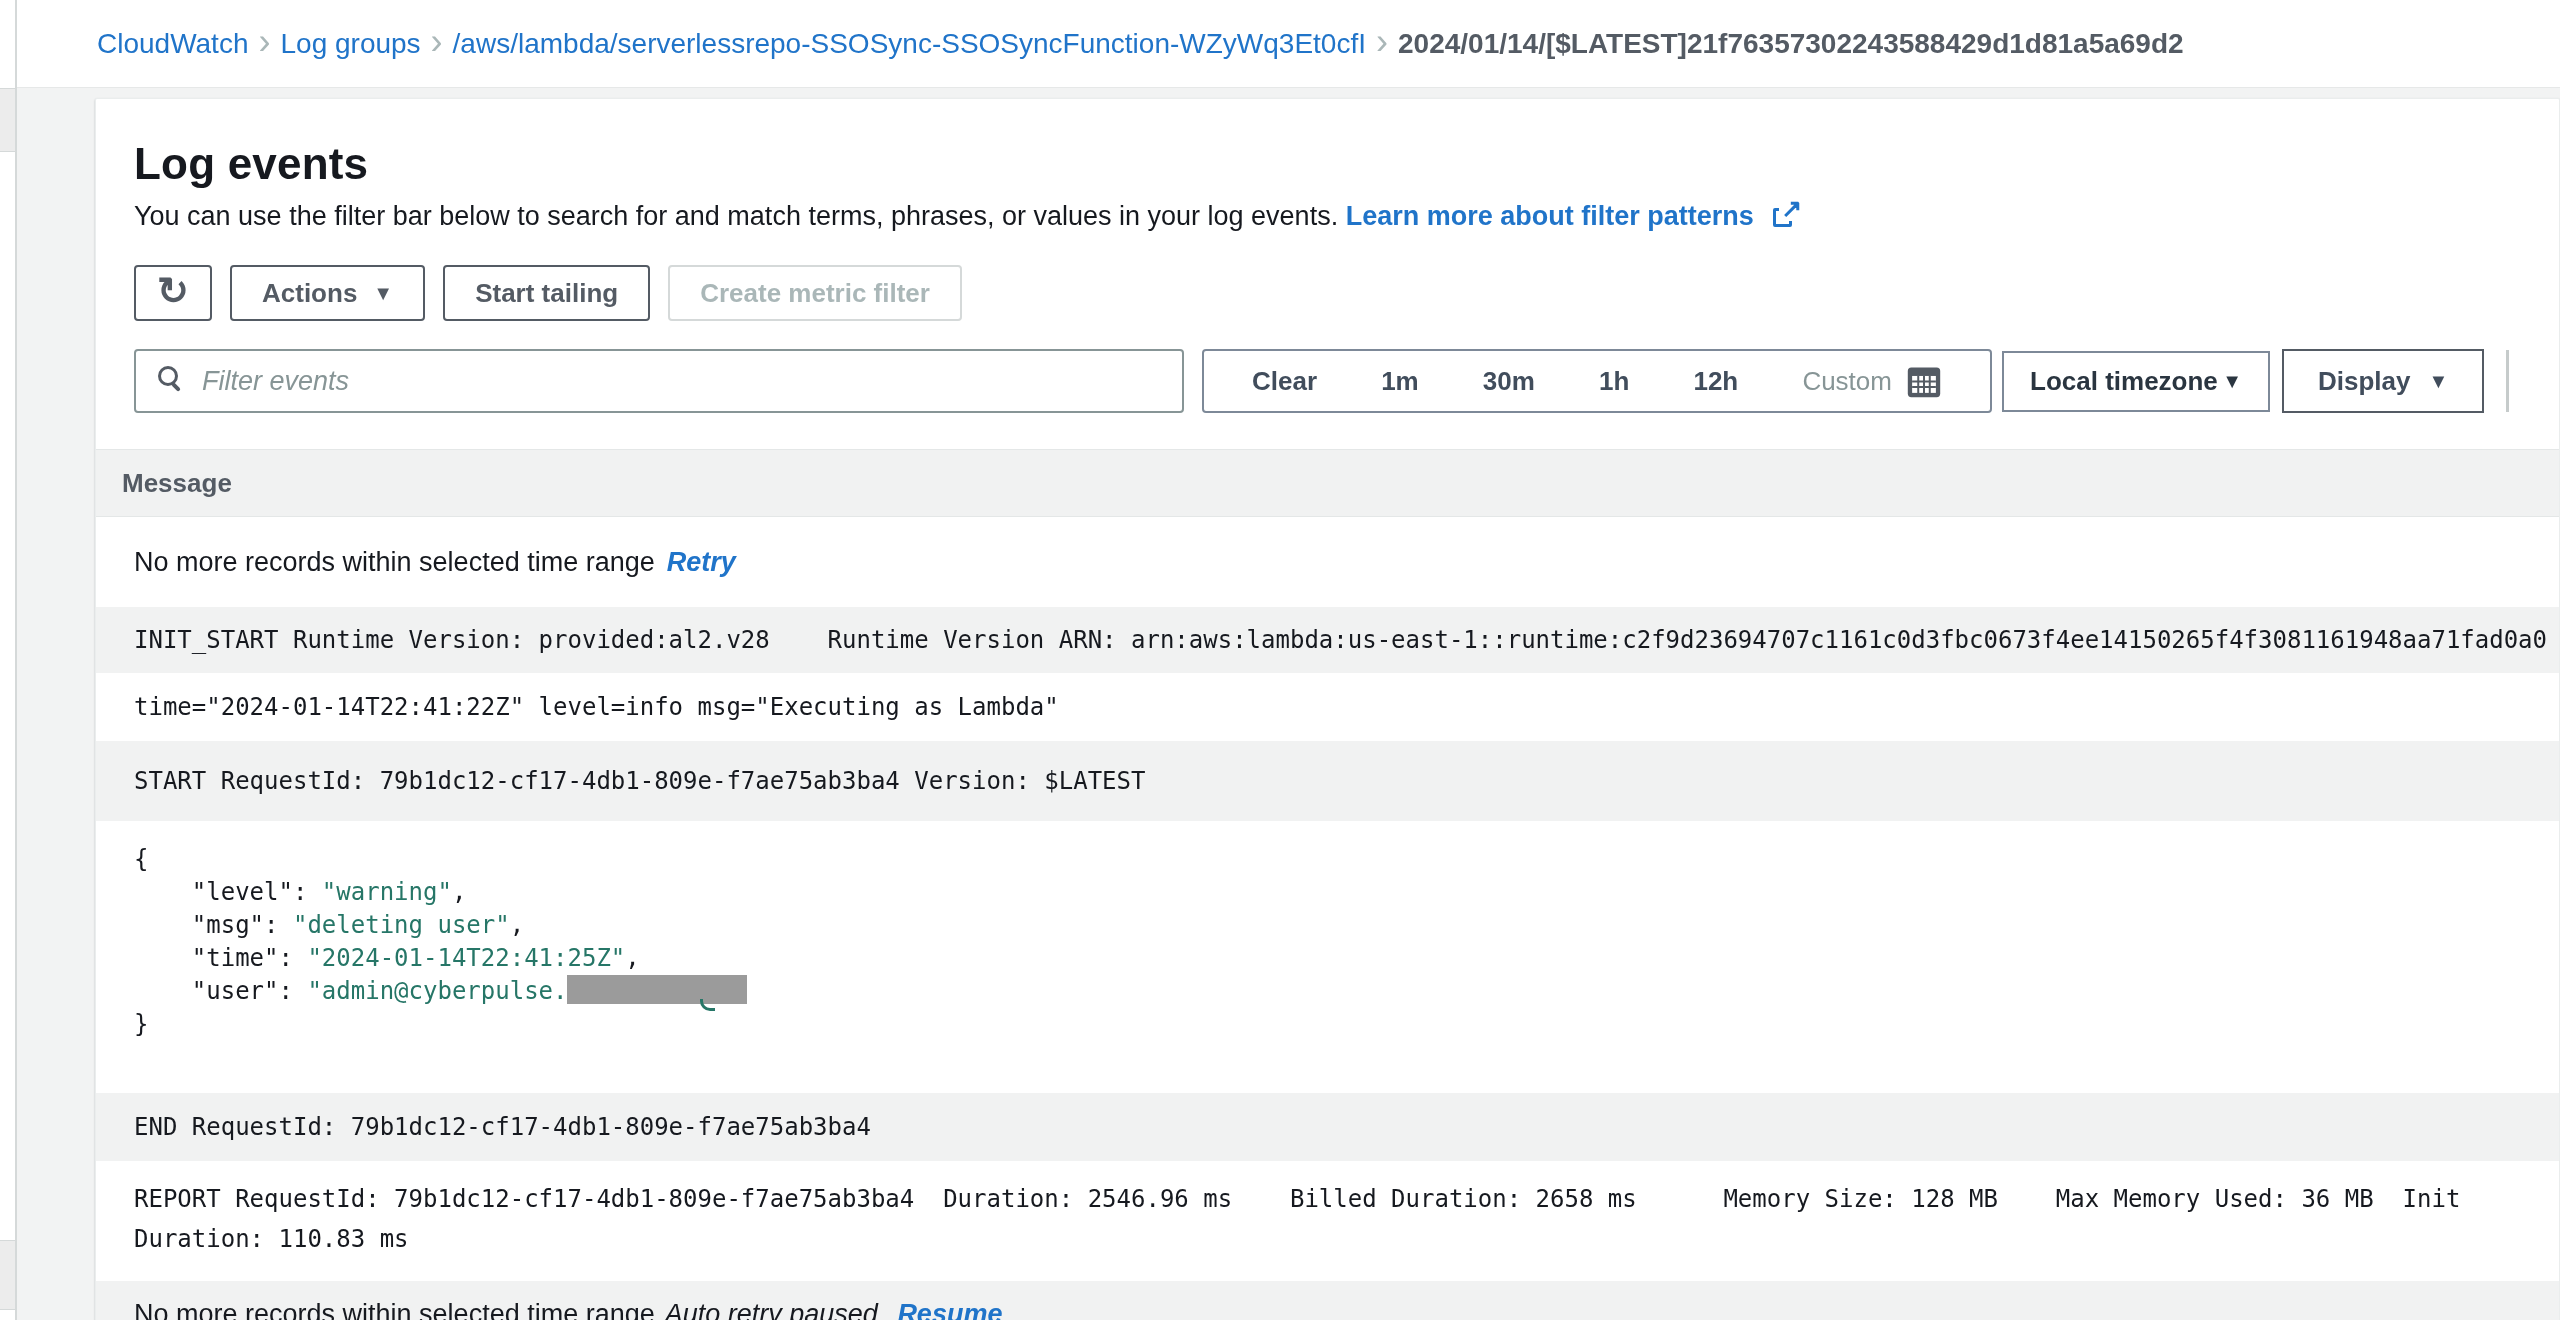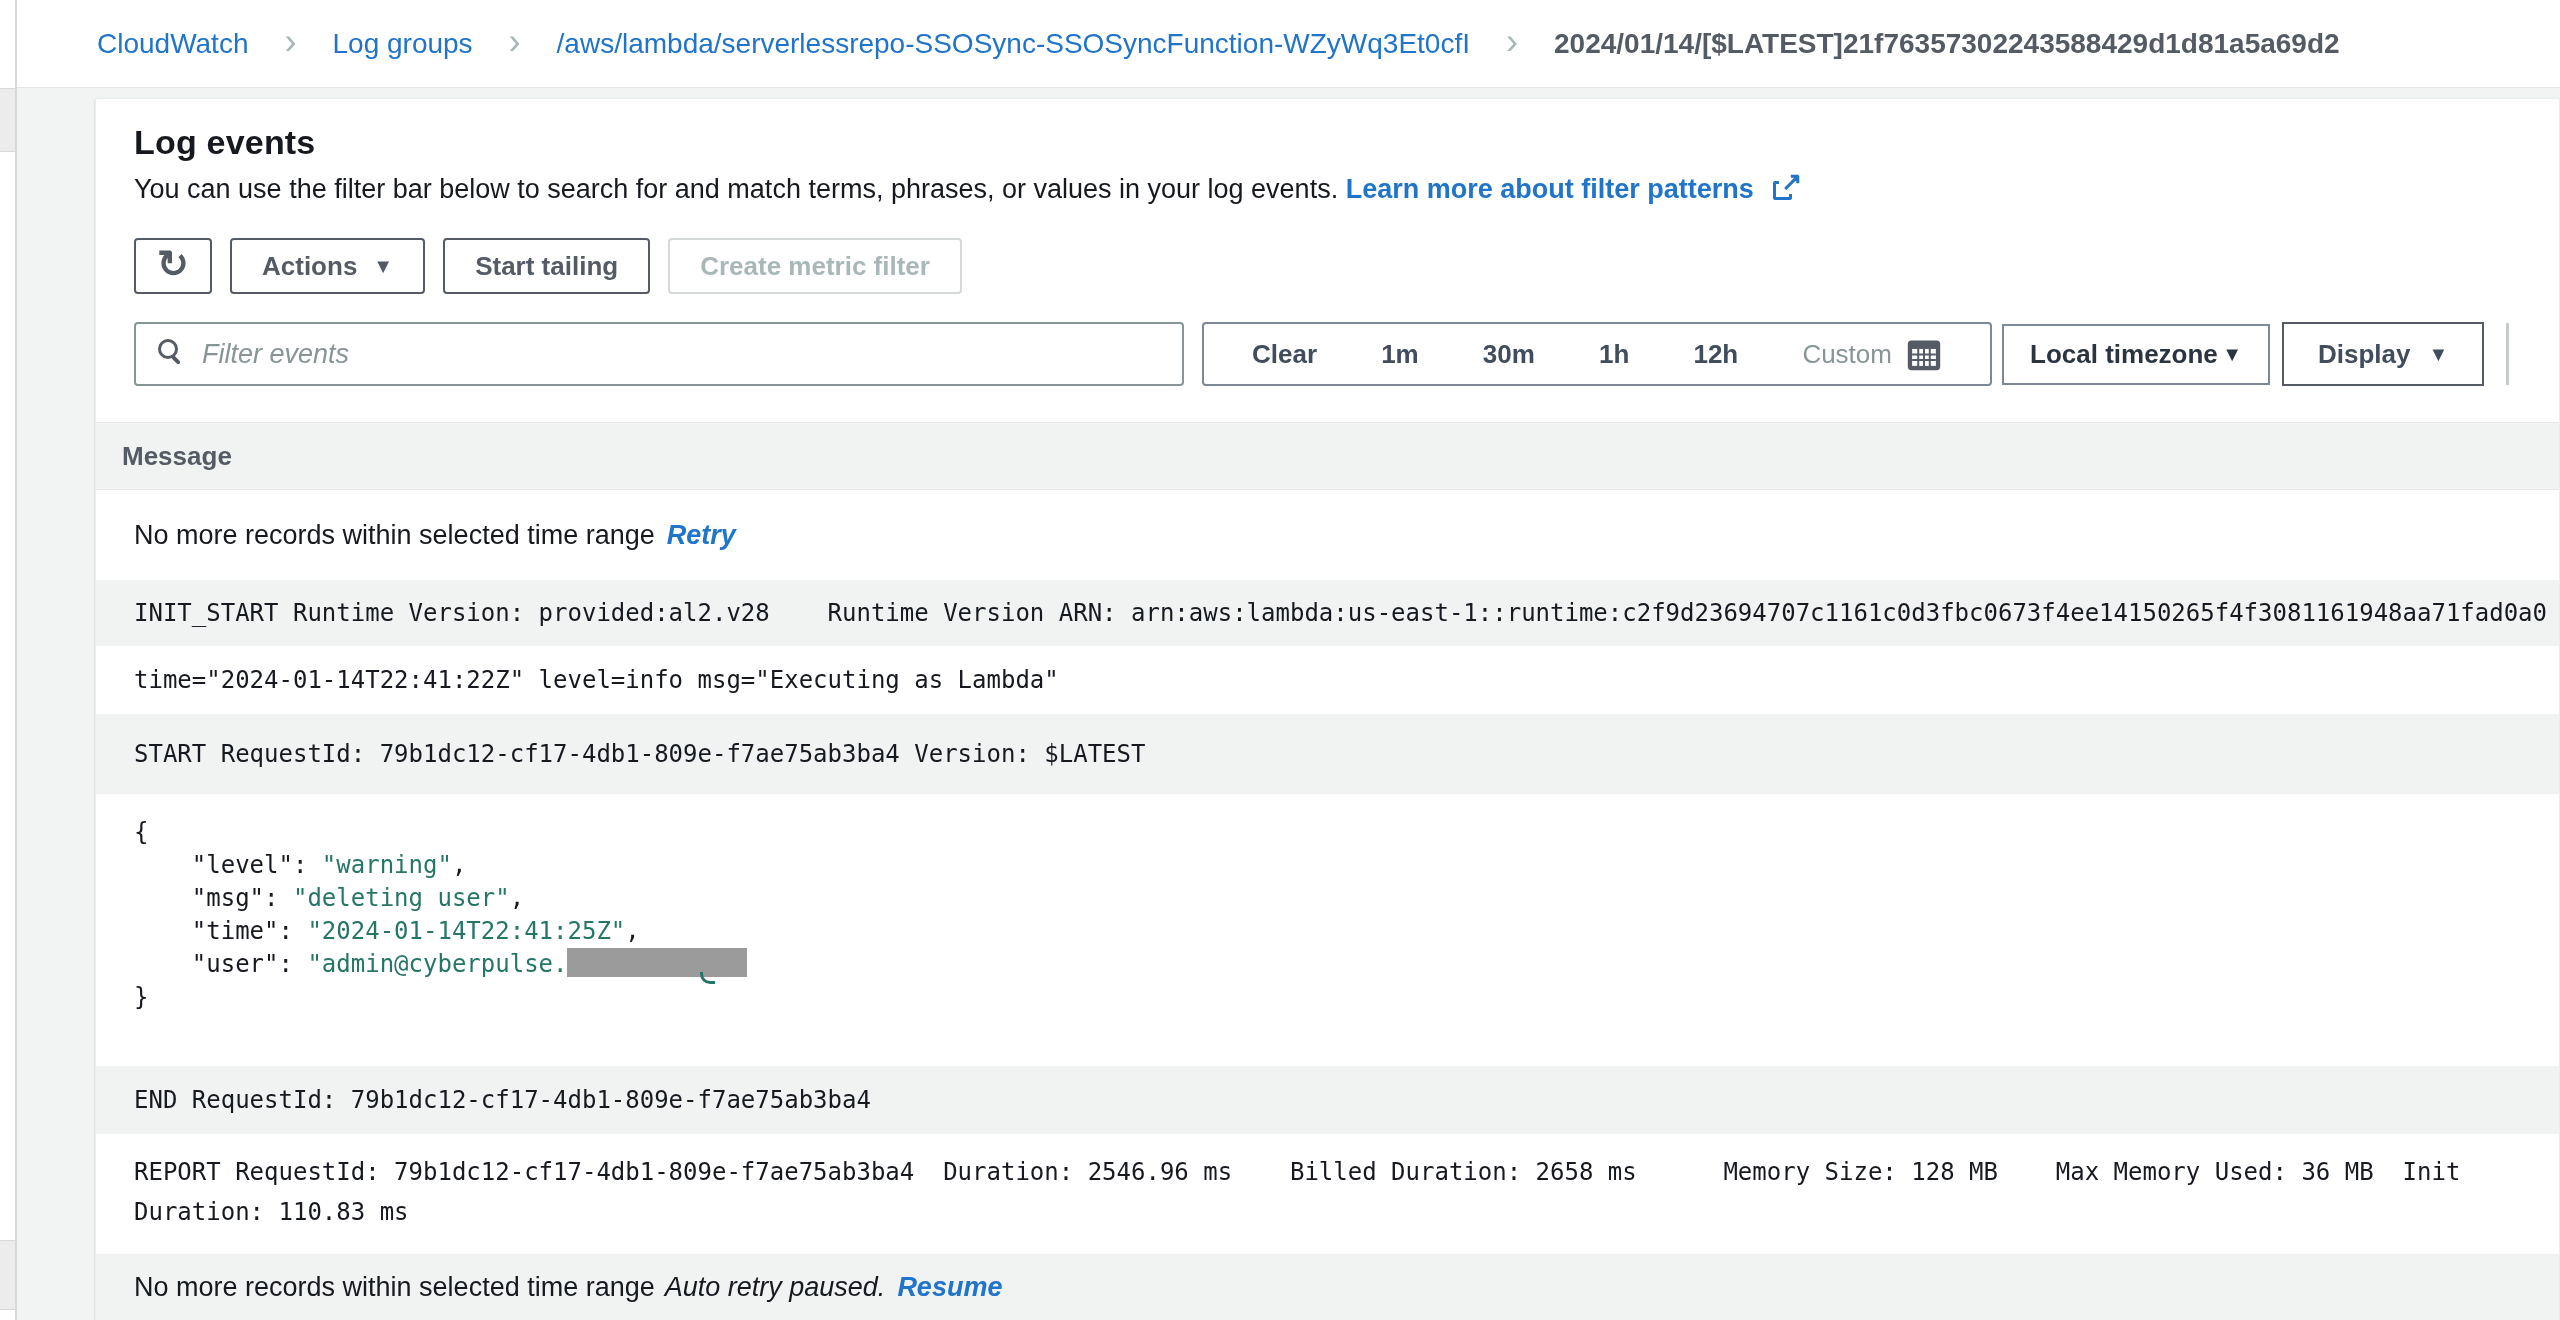--- a/index.html
+++ b/index.html
@@ -18,29 +18,29 @@
   body{font-family:"Liberation Sans",sans-serif;background:var(--page-bg);position:relative;color:var(--dark-text)}
 
   
   .side-strip{position:absolute;left:0;top:0;bottom:0;width:17px;background:#fff;border-right:2px solid #d5d9d9;z-index:50}
   .side-strip .sec{position:absolute;left:0;right:0;background:#ececec;border-top:1px solid #d5d9d9;border-bottom:1px solid #d5d9d9}
   .sec.a{top:88px;height:64px}
   .sec.b{top:1240px;height:70px}
 
   
   .topbar{height:88px;background:#fff;border-bottom:1px solid #e6e8e8;display:flex;align-items:center;padding-left:97px}
-  .breadcrumb{display:flex;align-items:center;gap:36px;font-size:28px;white-space:nowrap}
+  .breadcrumb{display:flex;align-items:center;gap:10px;font-size:28px;white-space:nowrap}
   .bc-item{color:var(--accent-blue);font-weight:500;cursor:pointer}
   .bc-item.current{color:var(--secondary);font-weight:600}
   .bc-sep{color:#aab7b8;font-size:36px;line-height:1;font-weight:400;transform:translateY(-2px)}
 
   
   .card{margin-left:95px;width:2465px;background:#fff;border:1px solid #eaeded;border-radius:2px;box-shadow:0 1px 2px rgba(0,28,36,.25);margin-top:10px;overflow:hidden}
   .card-inner{padding:24px 38px 0}
-  .page-title{font-size:34px;font-weight:700;letter-spacing:.2px;margin-top:0}
+  .page-title{font-size:44px;font-weight:700;letter-spacing:.2px;margin-top:16px}
   .desc{margin-top:10px;font-size:27px;line-height:34px}
   .learn-link{color:var(--accent-blue);font-weight:700;text-decoration:none;cursor:pointer}
   .ext{display:inline-block;position:relative;width:24px;height:24px;margin-left:12px;vertical-align:-2px}
   .ext .box{position:absolute;left:0;bottom:0;width:19px;height:19px;border:3px solid var(--accent-blue);border-radius:2px}
   .ext .arrow{position:absolute;top:-7px;right:-5px;font-size:25px;font-weight:700;color:var(--accent-blue);background:#fff;line-height:1;padding-left:2px}
 
   .btn-row{margin-top:32px;display:flex;gap:18px}
   .btn{height:56px;border:2px solid var(--secondary);border-radius:4px;background:#fff;font-family:inherit;font-weight:700;font-size:26px;color:var(--secondary);padding:0 30px;display:inline-flex;align-items:center;gap:16px;cursor:pointer}
   .btn.icon-btn{width:78px;justify-content:center;padding:0}
   .refresh-glyph{font-size:38px;line-height:1;transform:translateY(-2px)}

